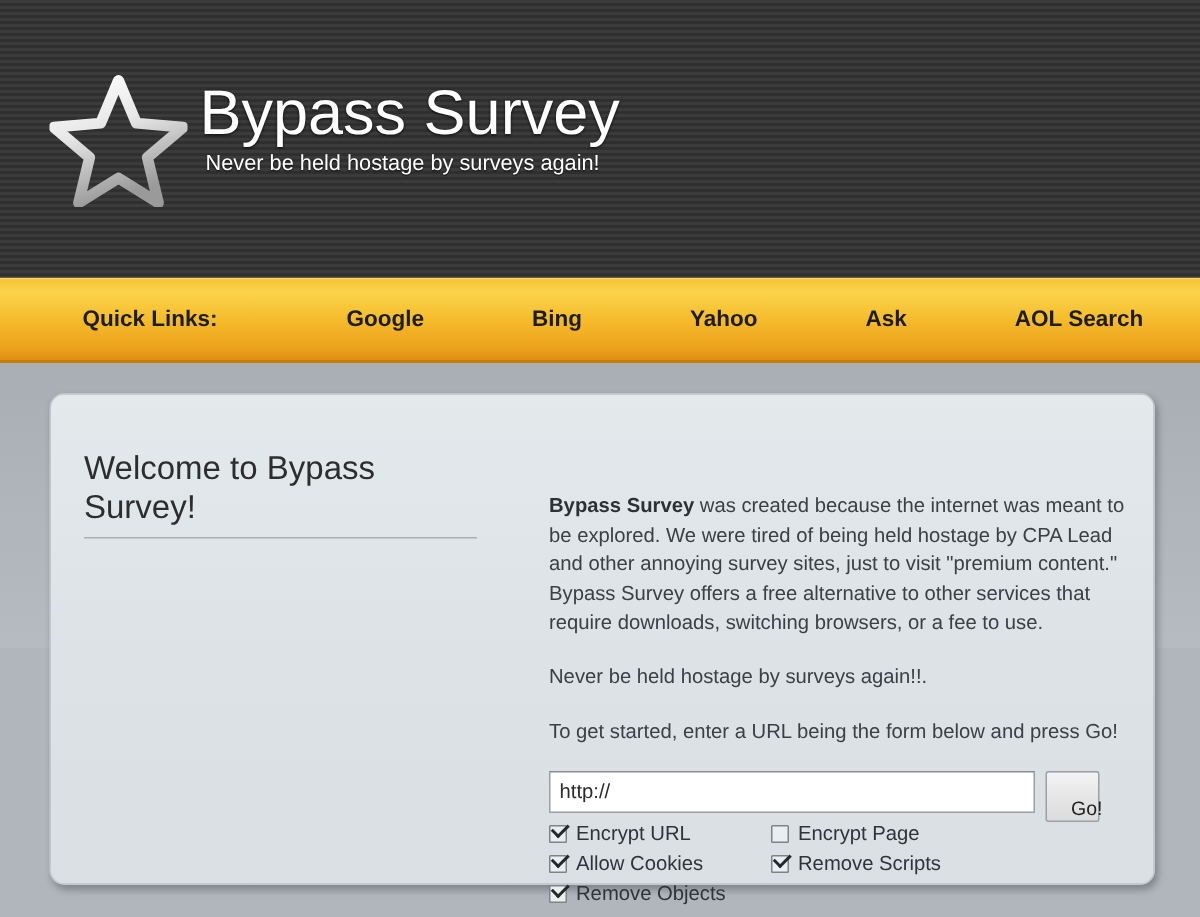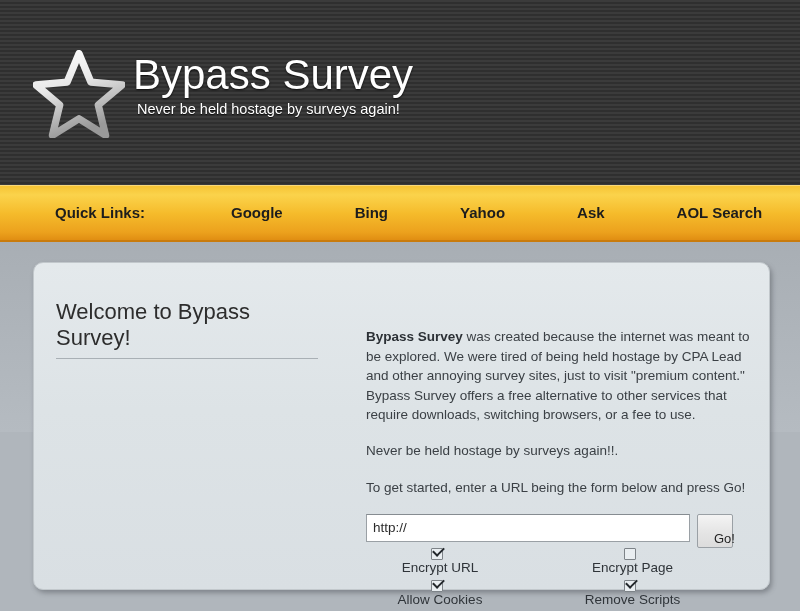--- a/index.html
+++ b/index.html
@@ -191,21 +191,20 @@
     row-gap: 4px;
     column-gap: 0px;
   }
   .opt {
     display: flex;
     align-items: center;
     font-size: 13.5px;
     color: #2f3439;
     white-space: nowrap;
     cursor: pointer;
-    flex-direction: column;
   }
   .opt .cb {
     width: 12px;
     height: 12px;
     margin: 0 6px 0 0;
     box-sizing: border-box;
     border: 1px solid #7d8388;
     background: #e9eef1;
     position: relative;
     flex: 0 0 auto;

